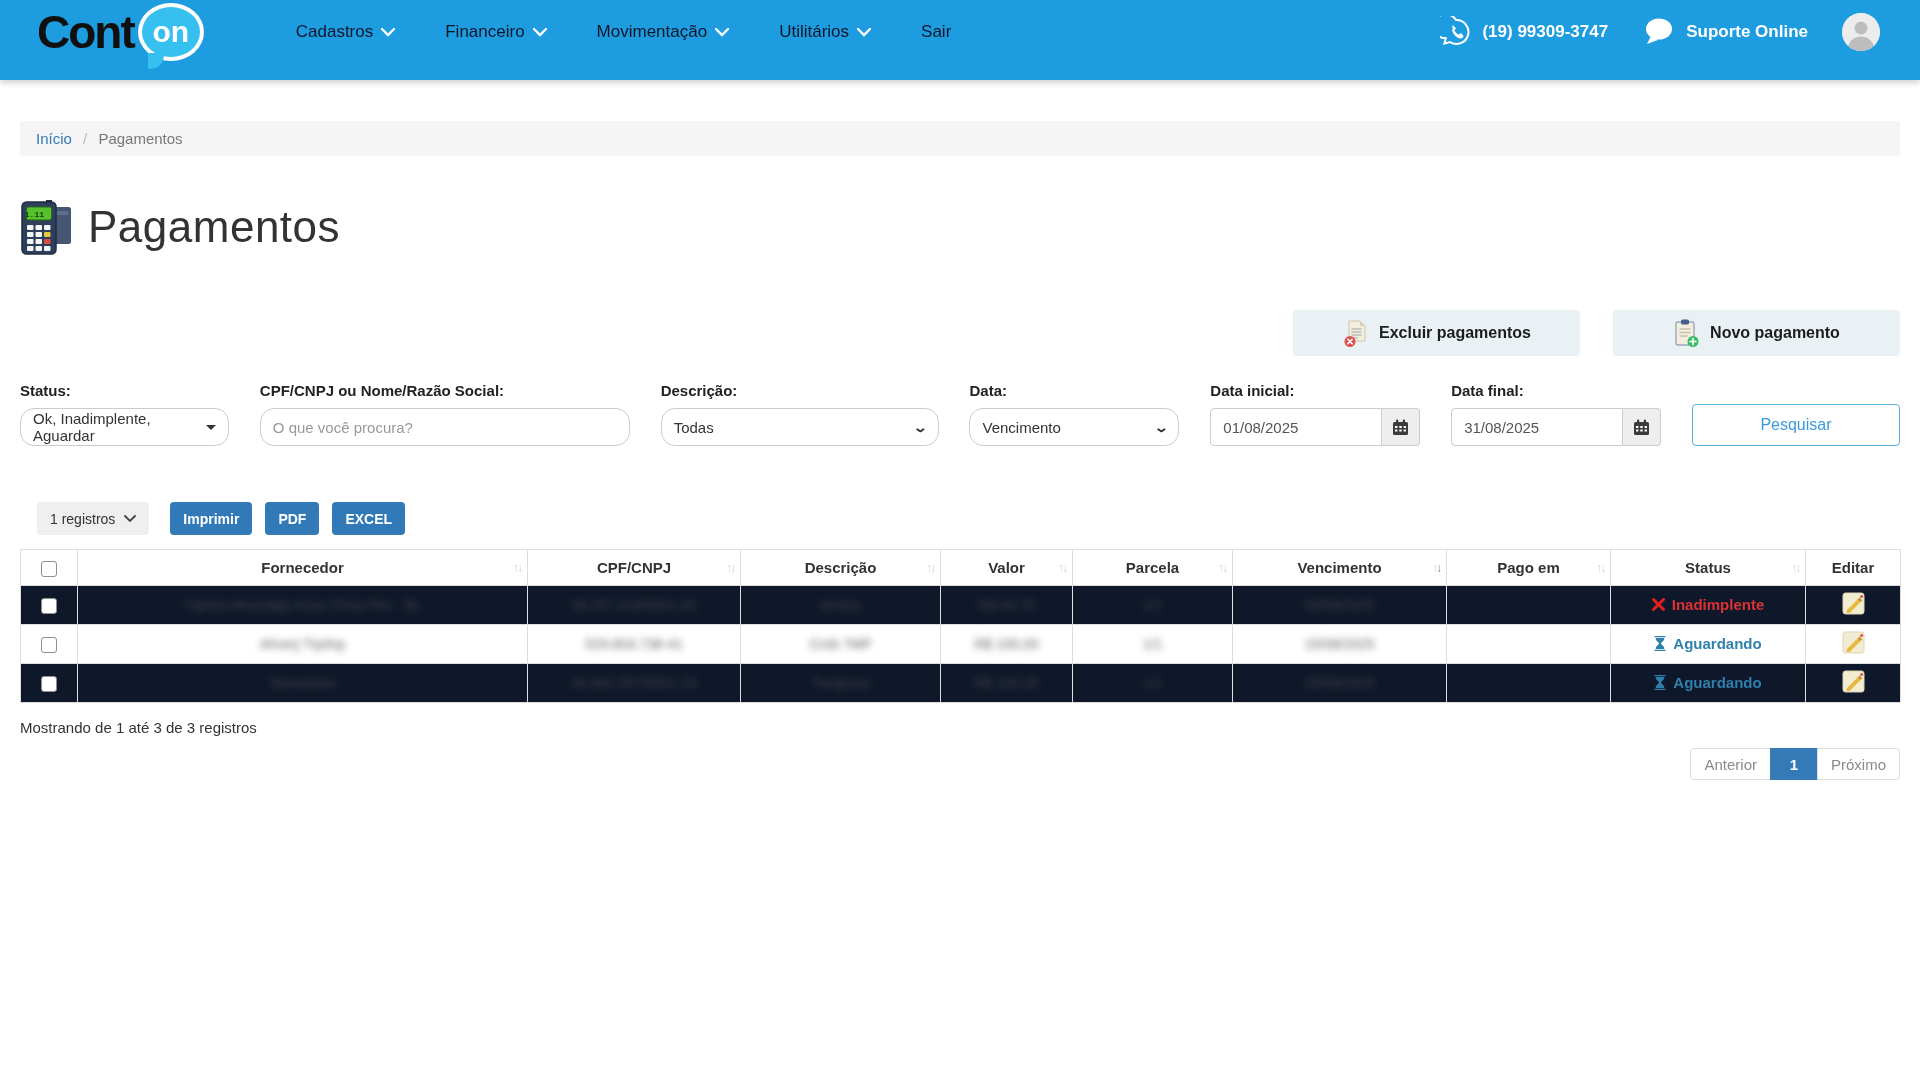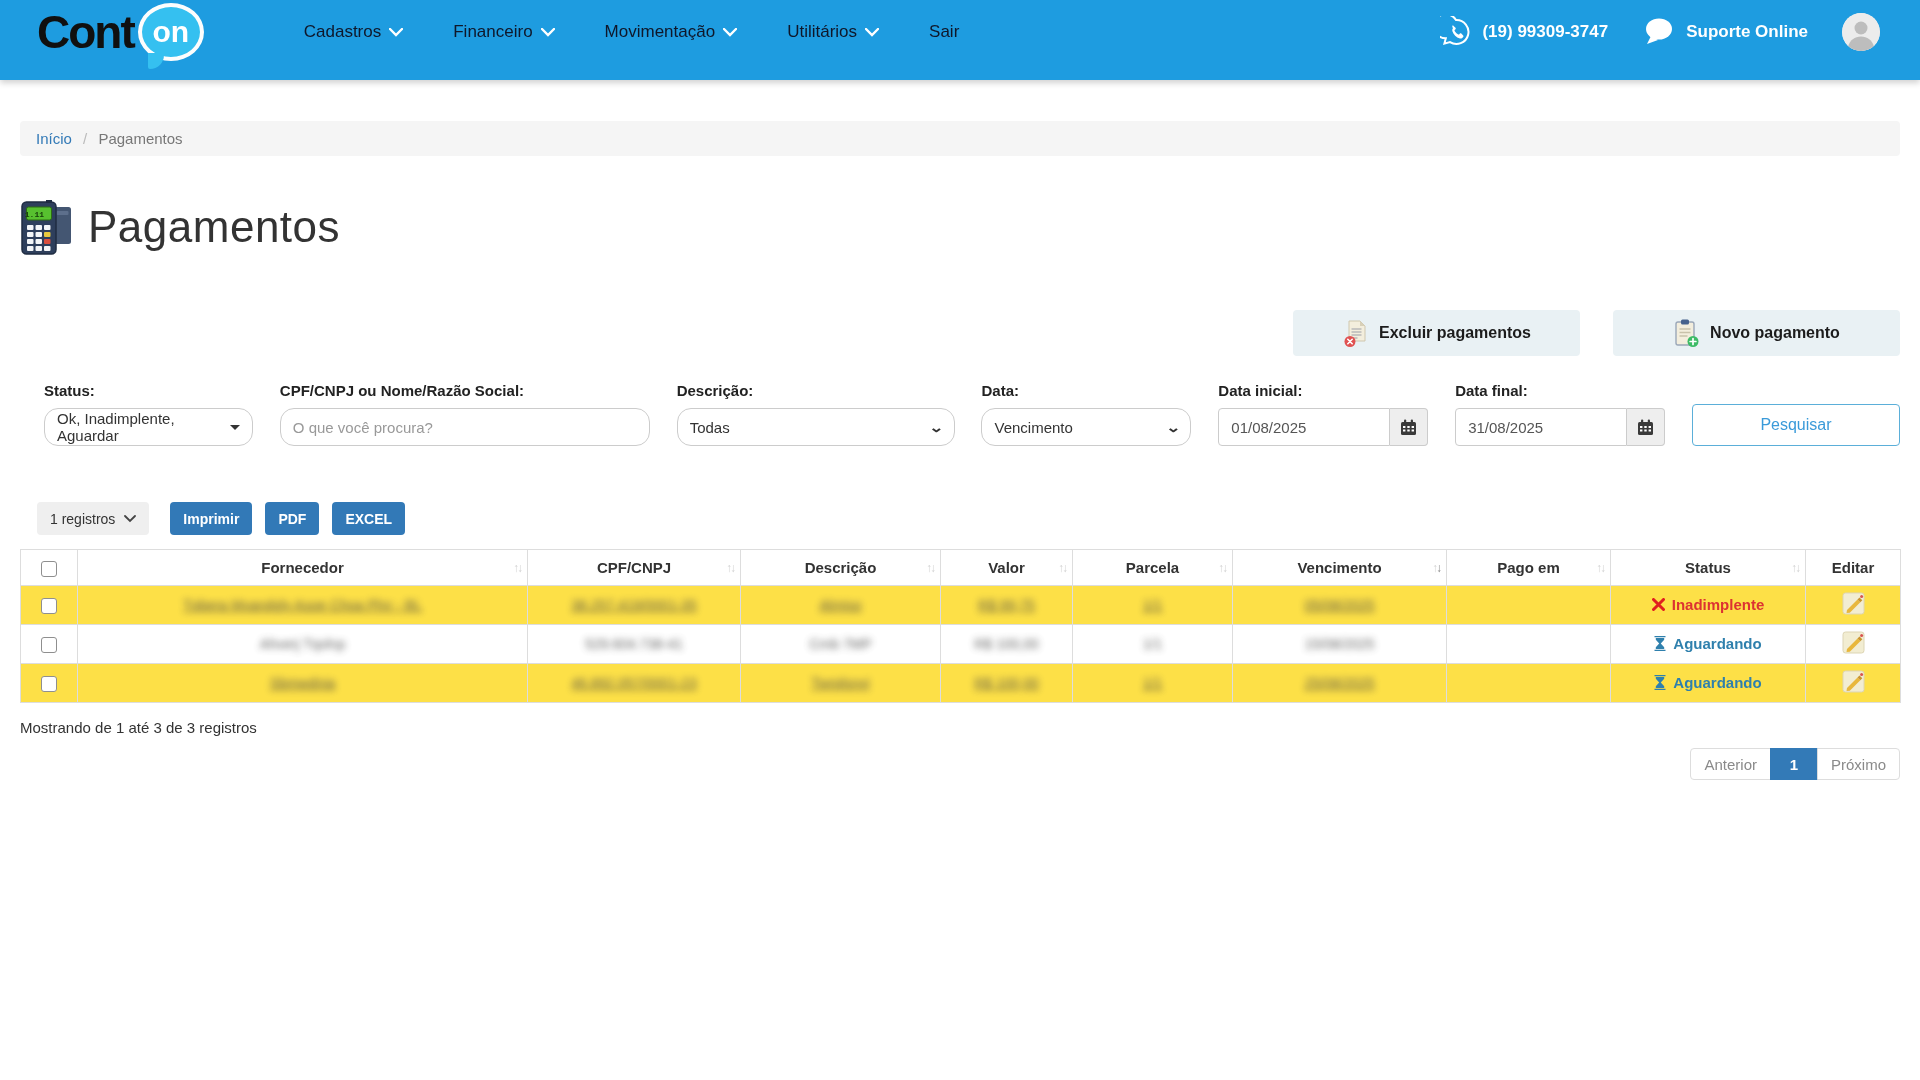--- a/index.html
+++ b/index.html
@@ -1,21 +1,21 @@
 <!DOCTYPE html>
 <html><head>
 <meta charset="utf-8">
 <style>
   * { margin:0; padding:0; box-sizing:border-box; }
   html,body { width:1920px; height:1080px; background:#fff;
     font-family:"Liberation Sans", sans-serif; color:#333; overflow:hidden; }
 
   
   .navbar { height:80px; background:#1E9CE0; display:flex; align-items:center;
-    padding:0 40px 16px 37px; box-shadow:0 3px 6px rgba(0,0,0,.18); position:relative; z-index:5;gap:8px;}
+    padding:0 40px 16px 37px; box-shadow:0 3px 6px rgba(0,0,0,.18); position:relative; z-index:5;}
   .logo { display:flex; align-items:center; cursor:pointer; }
   .logo-cont { font-size:46px; font-weight:800; color:#101010; letter-spacing:-2px; }
   .logo-bubble { position:relative; margin-left:4px; width:66px; height:58px;
     background:#35c0f0; border:4px solid #fdfdfd; border-radius:50%;
     display:flex; align-items:center; justify-content:center; }
   .logo-bubble::after { content:""; position:absolute; left:6px; bottom:-12px;
     width:16px; height:16px; background:#35c0f0; border-radius:0 0 14px 2px; }
   .logo-on { font-size:30px; font-weight:800; color:#fff; position:relative; z-index:2;}
   .nav-menu { display:flex; align-items:center; gap:50px; margin-left:92px; }
   .nav-item { display:flex; align-items:center; gap:8px; color:#0f172a; font-size:17px; cursor:pointer; }
@@ -41,21 +41,21 @@
   .total-badge { width:287px; min-height:46px; background:#2DCC70; border-radius:5px;
     color:#fff; font-weight:700; font-size:15px; text-align:center;
     padding:6px 8px; line-height:19px; }
   .action-buttons { margin-left:auto; display:flex; gap:33px; }
   .action-btn { width:287px; height:46px; background:#E9F1F4; border:none; border-radius:4px;
     display:flex; align-items:center; justify-content:center; gap:10px;
     font-family:inherit; font-size:16px; font-weight:700; color:#1c1c1c; cursor:pointer; }
 
   
   .filters { margin-top:26px; display:flex; justify-content:space-between; align-items:flex-end; }
-  .fgroup { display:flex; flex-direction:column;margin-left:24px; }
+  .fgroup { display:flex; flex-direction:column; }
   .flabel { font-size:15px; font-weight:700; color:#222; margin-bottom:9px; }
   .fcontrol { height:38px; border:1px solid #ccc; border-radius:14px; background:#fff;
     font-size:15px; color:#333; display:flex; align-items:center; padding:12px 12px; cursor:pointer;}
   .w-status { width:209px; justify-content:space-between; }
   .w-search { width:370px; }
   .w-desc { width:278px; justify-content:space-between; }
   .w-data { width:210px; justify-content:space-between; }
   .caret { width:0; height:0; border-left:5px solid transparent; border-right:5px solid transparent;
     border-top:5px solid #333; }
   .chev { font-size:13px; color:#333; font-weight:700; transform:scaleX(1.4); }
@@ -75,21 +75,21 @@
     display:flex; align-items:center; gap:9px; font-size:14px; color:#333; cursor:pointer; }
   .export-btns { display:flex; gap:13px; margin-left:21px; }
   .export-btn { height:33px; background:#3279B7; border:none; border-radius:4px;
     color:#fff; font-weight:700; font-size:14px; padding:0 13px; font-family:inherit; cursor:pointer;}
 
   
   table { margin-top:14px; width:1880px; border-collapse:collapse; table-layout:fixed; }
   th, td { border:1px solid #ddd; text-align:center; vertical-align:middle; }
   th { height:36px; font-size:15px; font-weight:700; color:#333; position:relative; padding:0 18px; }
   td { height:39px; font-size:14px; }
-  tr.striped { background:#fde047;text-decoration:underline; }
+  tr.striped { background:#0f172a; }
   .sort { position:absolute; right:6px; top:50%; transform:translateY(-50%);
     font-size:12px; letter-spacing:-2px; color:#d2d2d2; cursor:pointer;}
   .sort .active { color:#8a8a8a; }
   .blur { filter:blur(3.5px); color:#4a4a4a; opacity:.85; }
   input[type=checkbox] { appearance:none; width:16px; height:16px; border:1.5px solid #8f8f8f;
     border-radius:3px; background:#fff; cursor:pointer; vertical-align:middle; }
   .status-inadimplente { color:#DC3232; font-weight:700; font-size:15px;
     display:inline-flex; align-items:center; gap:7px; }
   .status-aguardando { color:#2F80AD; font-weight:700; font-size:15px;
     display:inline-flex; align-items:center; gap:7px; }

